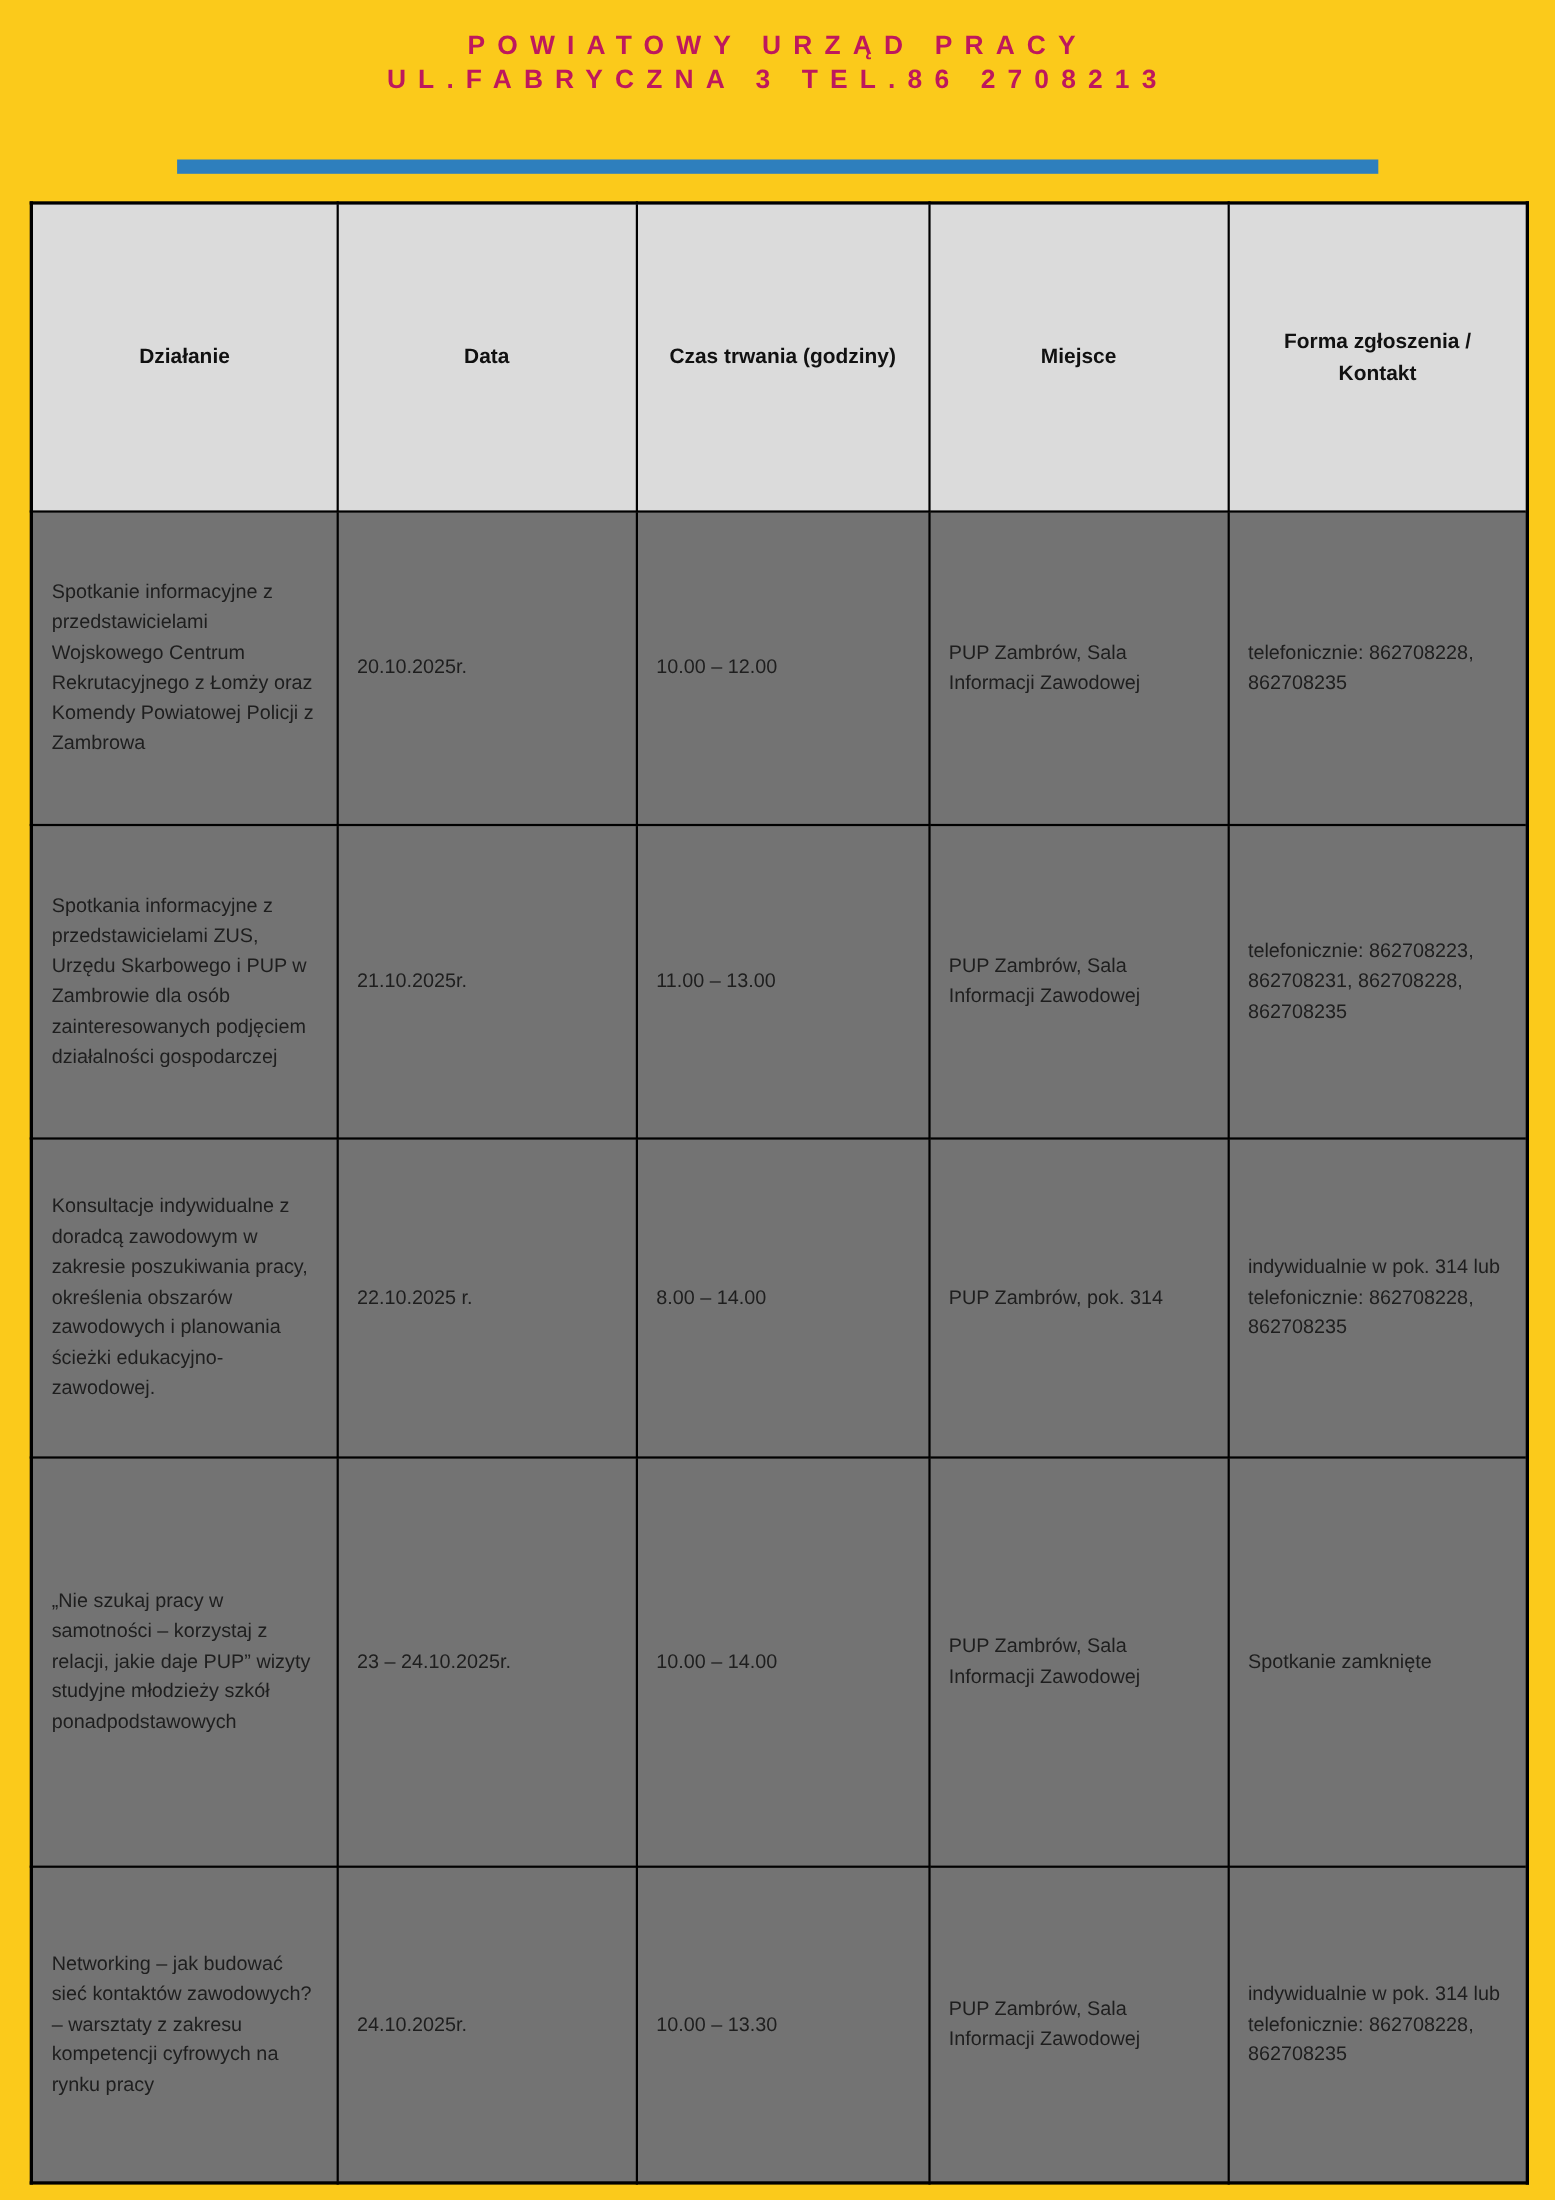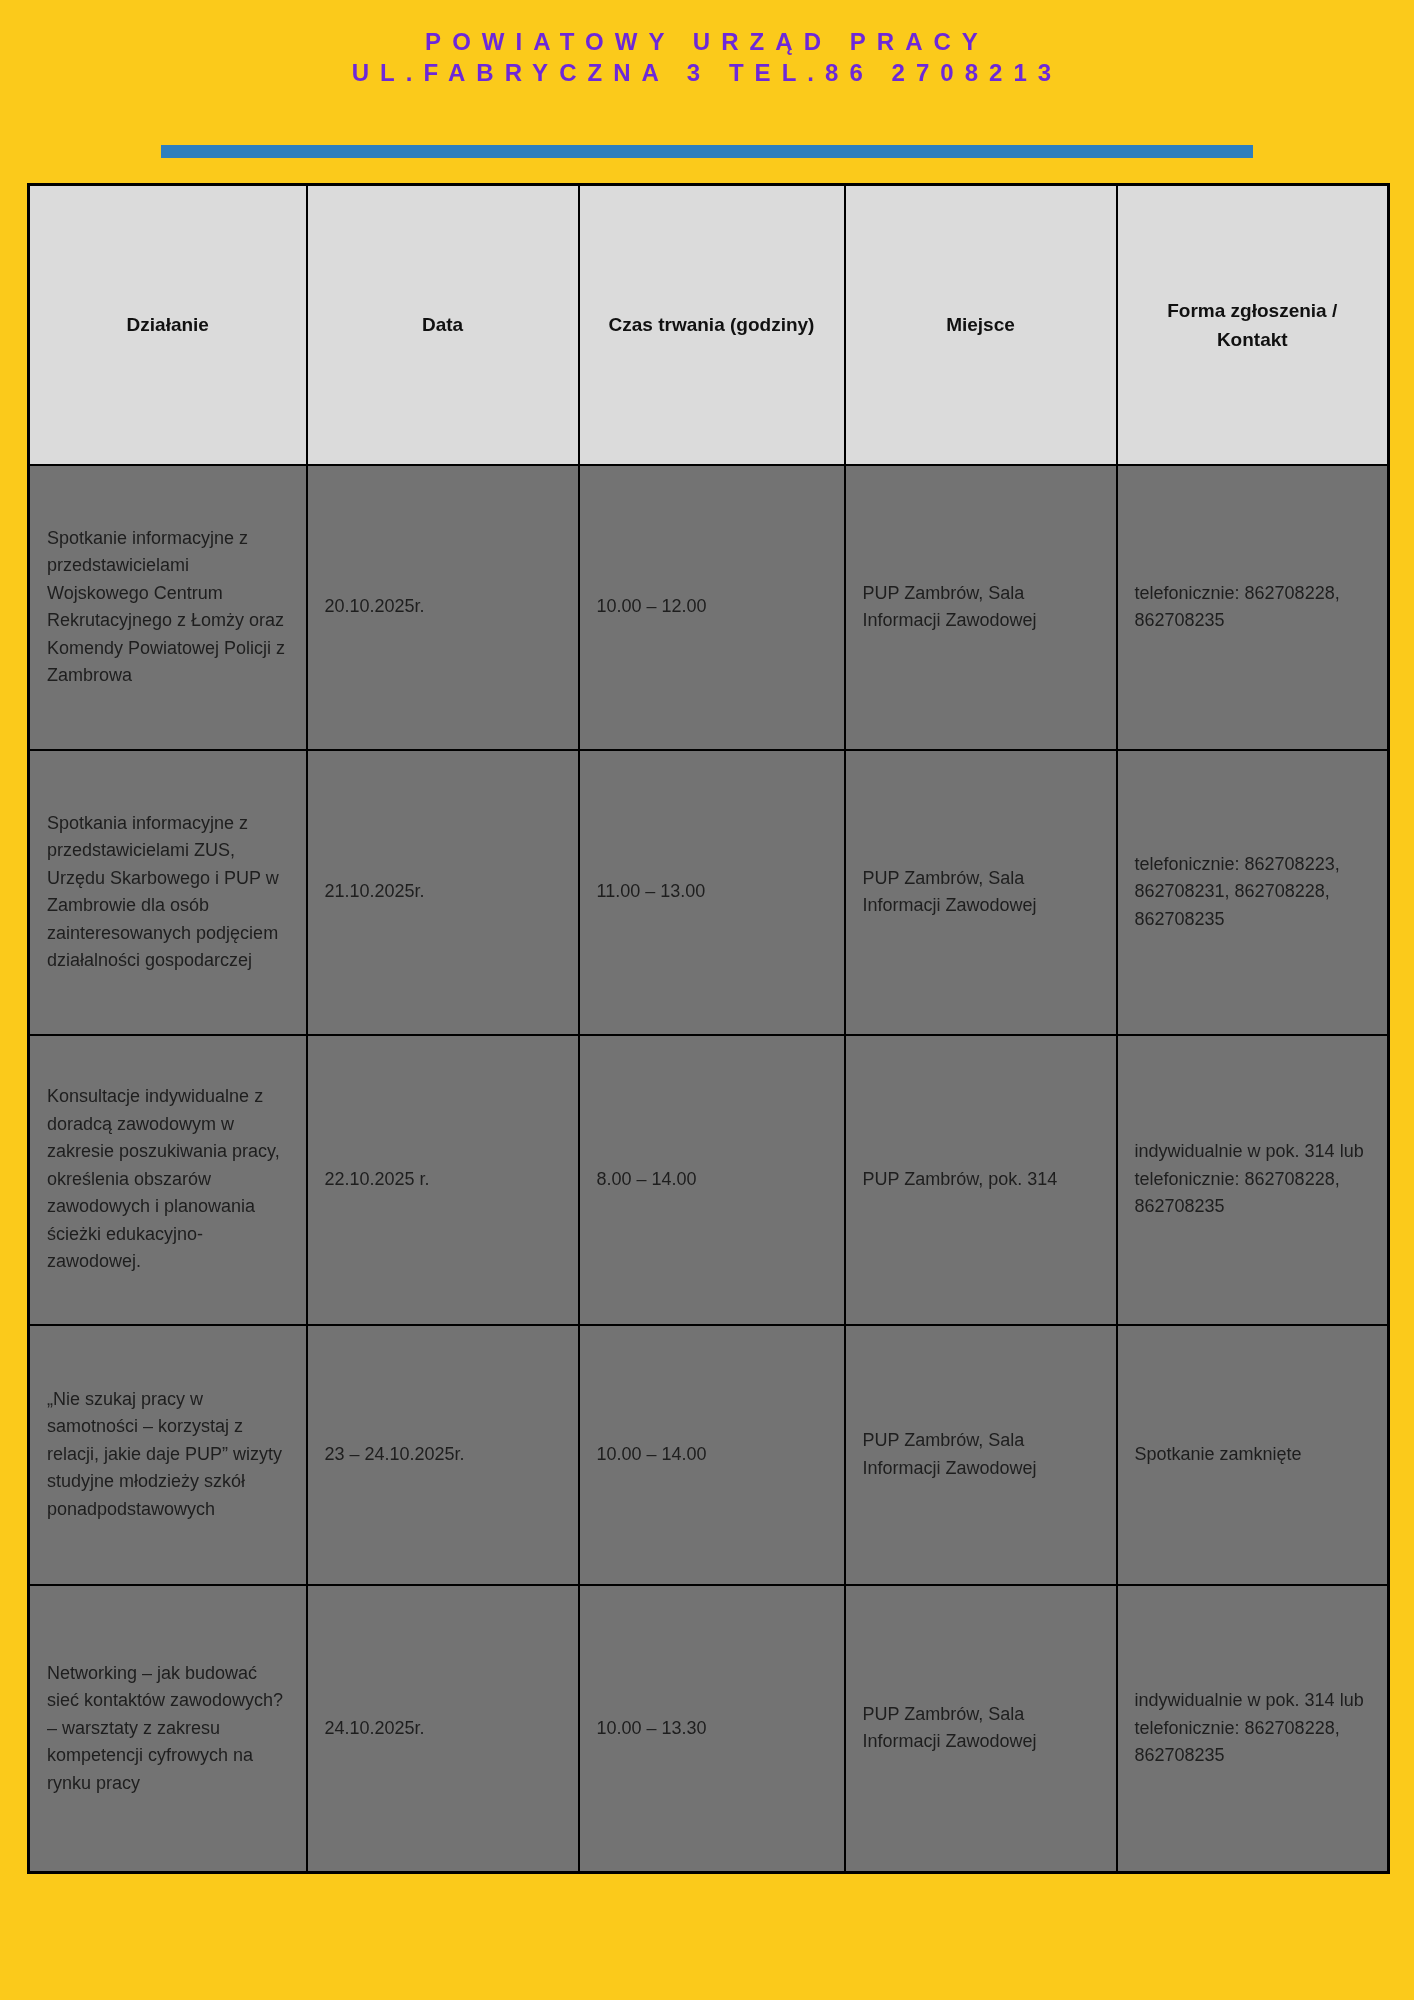--- a/index.html
+++ b/index.html
@@ -10,21 +10,21 @@
     width: 1414px;
     height: 2000px;
     background: #FBCA1B;
     font-family: "Liberation Sans", "DejaVu Sans", sans-serif;
     position: relative;
     overflow: hidden;
   }
   .poster-header {
     padding-top: 26px;
     text-align: center;
-    color: #6d28d9;
+    color: #be185d;
     font-weight: bold;
   }
   .h-line {
     font-size: 24px;
     line-height: 31px;
     letter-spacing: 0.46em;
     white-space: nowrap;
   }
   .divider {
     margin: 57px auto 0 auto;
@@ -63,21 +63,21 @@
     background: #737373;
     font-size: 18px;
     line-height: 27.5px;
     color: #1E1E1E;
     text-align: left;
     padding: 12px 15px 12px 17px;
   }
   tbody tr:nth-child(1) { height: 285px; }
   tbody tr:nth-child(2) { height: 285px; }
   tbody tr:nth-child(3) { height: 290px; }
-  tbody tr:nth-child(4) { height: 260px; }
+  tbody tr:nth-child(4) { height: 372px; }
   tbody tr:nth-child(5) { height: 288px; }
 </style>
 </head>
 <body>
 
 <header class="poster-header">
   <div class="h-line">POWIATOWY URZĄD PRACY</div>
   <div class="h-line">UL.FABRYCZNA 3 TEL.86 2708213</div>
 </header>
 

